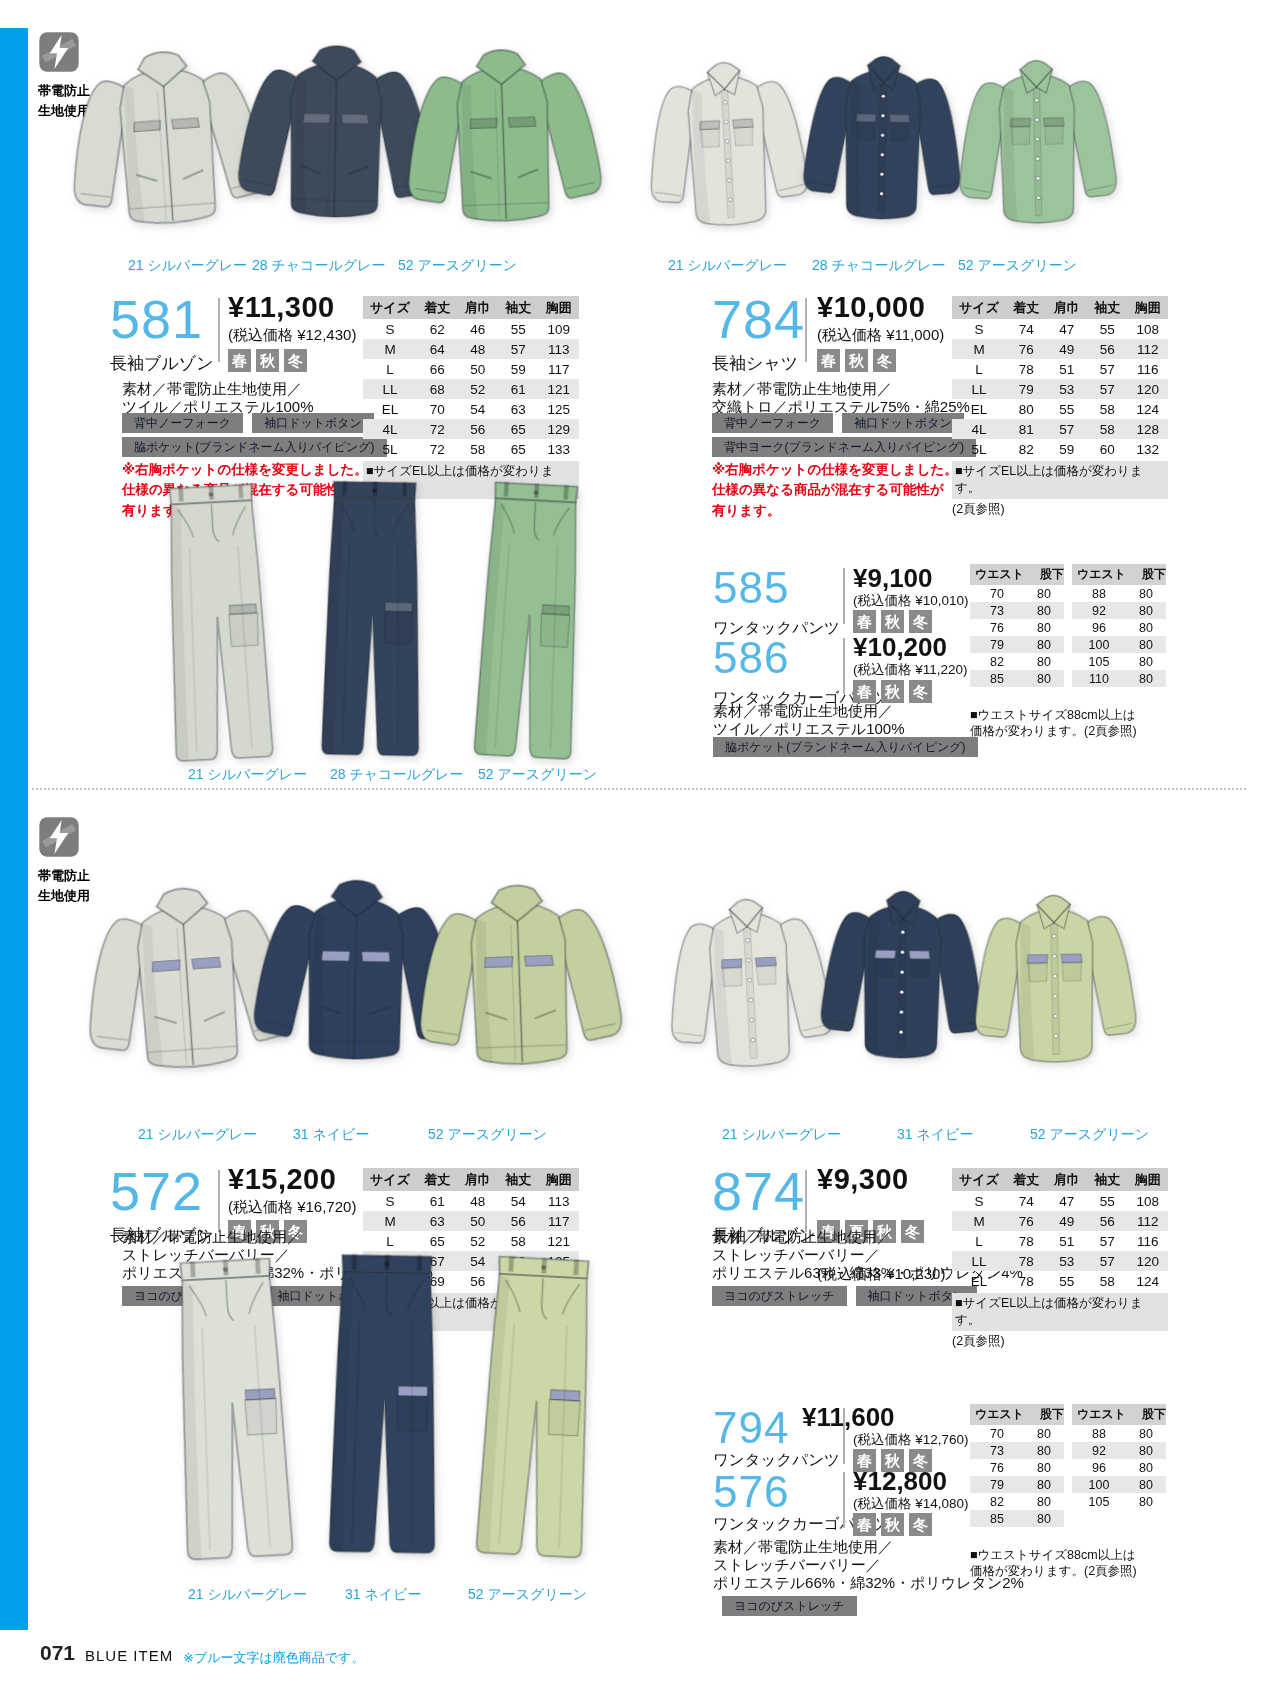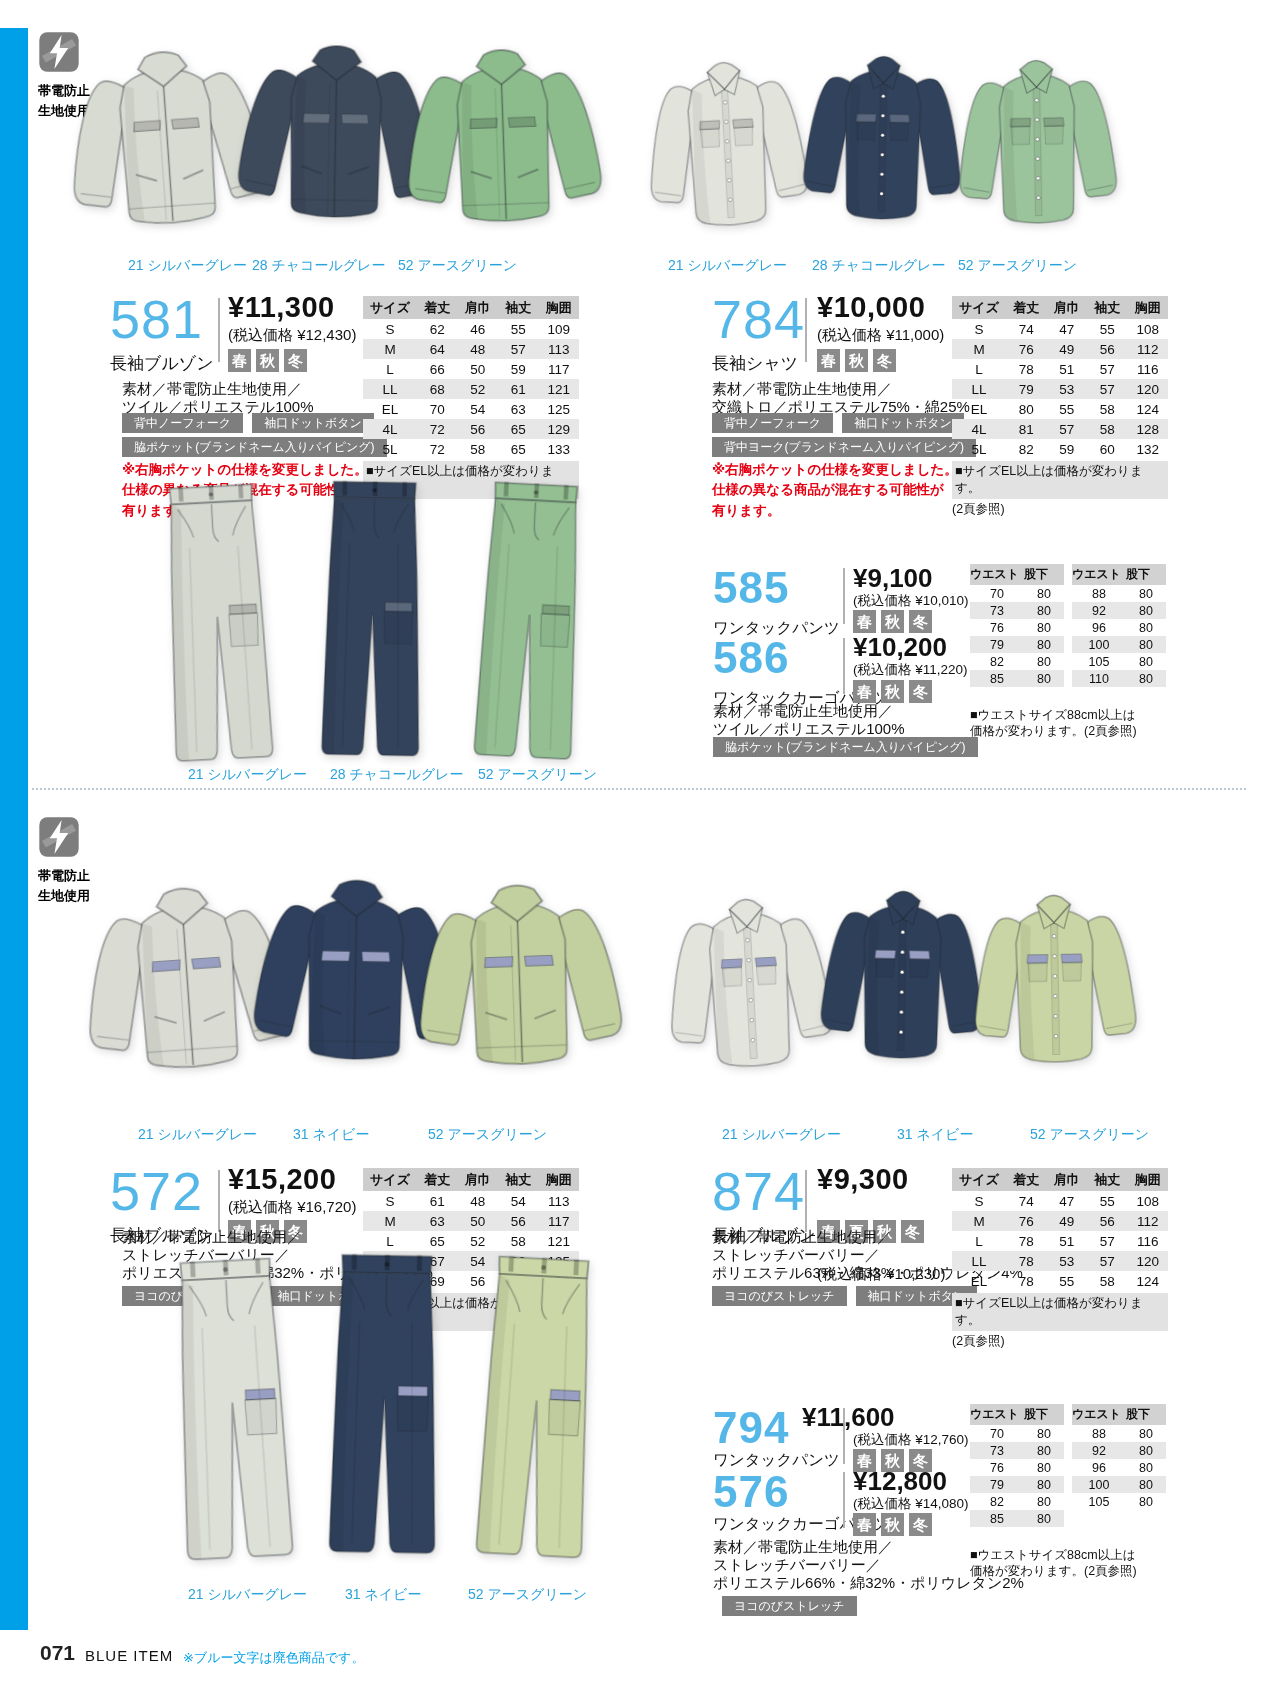--- a/index.html
+++ b/index.html
@@ -6,45 +6,45 @@
   .page{position:relative;width:1280px;height:1689px;background:#fff;overflow:hidden;
         font-family:"Liberation Sans","DejaVu Sans",sans-serif;color:#111}
   .abs{position:absolute}
   .bar{left:0;top:28px;width:28px;height:1602px;background:#00a0e9}
   .divider{left:32px;top:788px;width:1214px;border-top:2px dotted #b9c8d2}
 
   .badge-ic{width:42px;height:42px}
   .badge-tx{font-size:13px;font-weight:bold;line-height:1.55;color:#000}
 
   .num{font-size:54px;font-weight:400;color:#55b7e8;letter-spacing:1px;line-height:1}
-  .num-sm{font-size:44px;font-weight:700;color:#55b7e8;letter-spacing:1px;line-height:1}
+  .num-sm{font-size:44px;font-weight:400;color:#55b7e8;letter-spacing:1px;line-height:1}
   .pname{font-size:17px;color:#111}
   .pname-sm{font-size:15.5px;color:#111}
   .vline{width:2px;background:#aeb2b5}
   .price{font-size:29px;font-weight:600;color:#111;letter-spacing:.5px;line-height:1}
   .price-sm{font-size:26px;font-weight:600;color:#111;line-height:1}
   .tax{font-size:15px;color:#111}
   .tax-sm{font-size:13.5px;color:#111}
   .season{display:inline-block;width:23px;height:23px;line-height:23px;margin-right:5px;
           background:#8a8a8a;color:#fff;text-align:center;font-size:15px;font-weight:bold}
   .mat{font-size:15px;line-height:1.2;color:#111;white-space:nowrap}
   .tagrow{display:flex;gap:9px}
-  .tag{background:#7e7e7e;color:#ffffff;font-size:12px;line-height:1;padding:4px 12px;white-space:nowrap}
+  .tag{background:#7e7e7e;color:#0f172a;font-size:12px;line-height:1;padding:4px 12px;white-space:nowrap}
   .warn{font-size:13.5px;font-weight:bold;color:#e50012;line-height:1.5;white-space:nowrap}
   .clabel{font-size:14px;color:#2aa3dc;white-space:nowrap}
 
   .stable{width:216px;border-collapse:collapse;table-layout:fixed}
   .stable th{background:#cdcdcd;font-size:13px;font-weight:bold;padding:2.5px 0;text-align:center}
   .stable td{font-size:13.5px;text-align:center;padding:2.5px 0}
   .stable tbody tr:nth-child(even){background:#e7e7e7}
   .note-band{background:#e2e2e2;font-size:12.5px;padding:2px 3px;margin-top:2px}
   .note2{font-size:12.5px;padding:2px 0}
 
   .wtab{width:94px;border-collapse:collapse;table-layout:fixed}
-  .wtab th{background:#d2d2d2;font-size:12px;font-weight:bold;padding:2px 0;text-align:left}
+  .wtab th{background:#d2d2d2;font-size:12px;font-weight:bold;padding:2px 0;text-align:right}
   .wtab td{font-size:12.5px;text-align:center;padding:1.5px 0}
   .wtab tbody tr:nth-child(even){background:#e7e7e7}
   .wnote{font-size:12.5px;line-height:1.3}
   .wnote.first{margin-top:20px}
 
   .garment{position:absolute;filter:drop-shadow(2px 3px 4px rgba(0,0,0,.15))}
   .gsvg{width:100%;height:100%;overflow:visible}
 
   .fpage{font-size:21px;font-weight:bold;color:#222}
   .fbrand{font-size:15px;letter-spacing:1px;color:#111}

